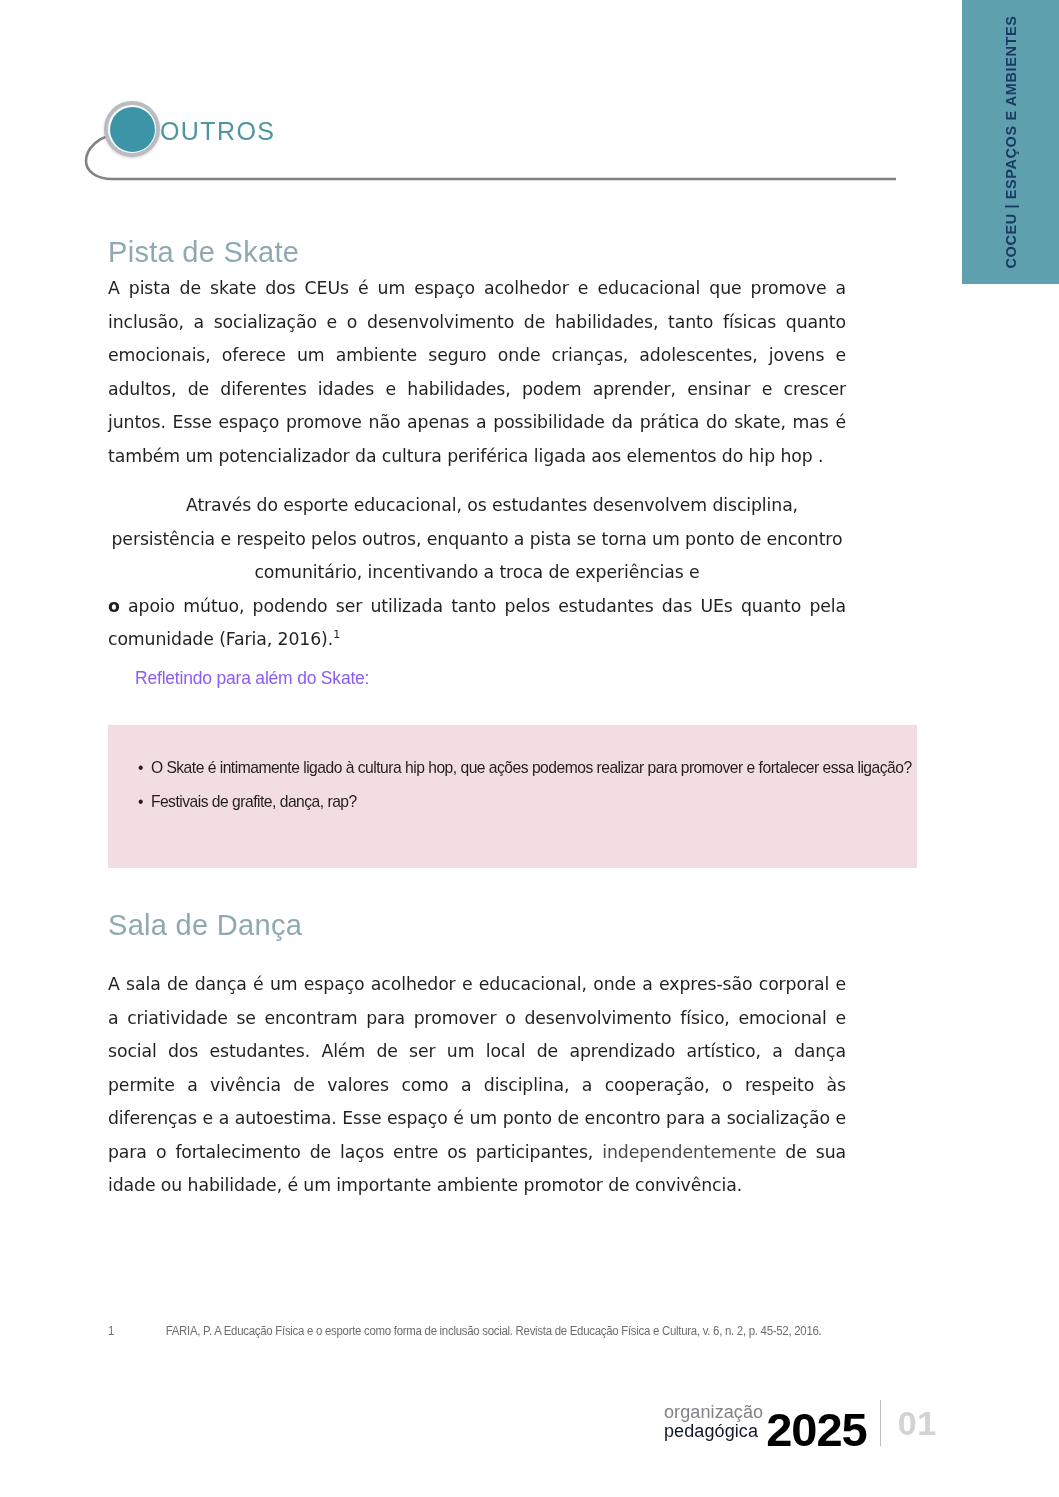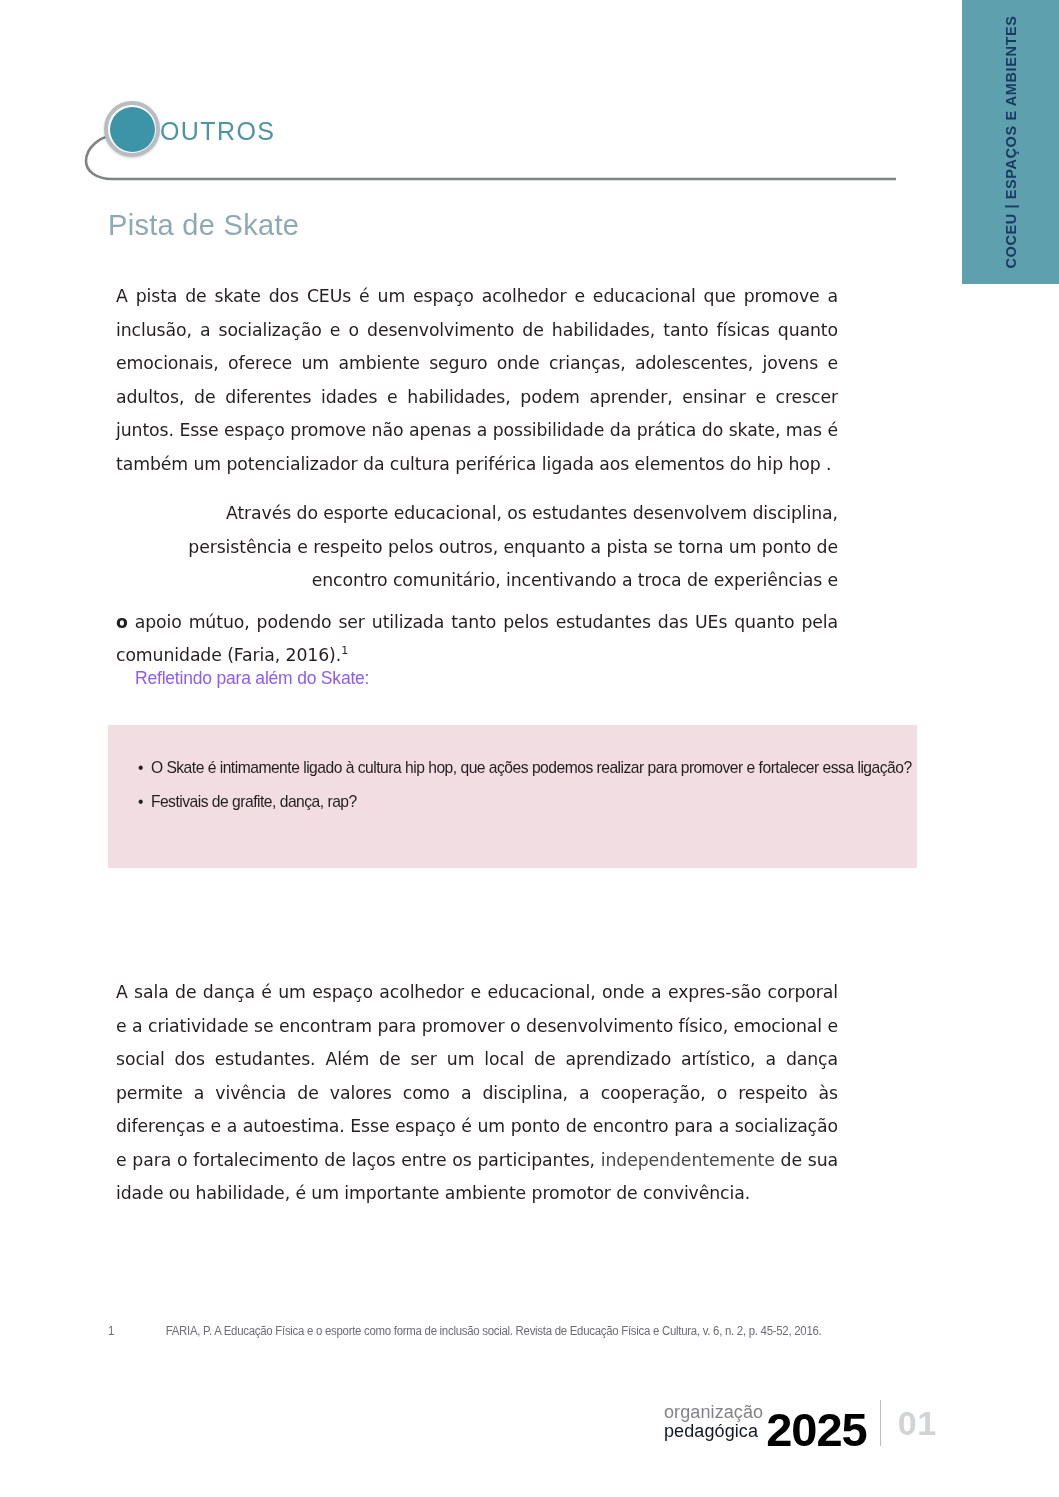--- a/index.html
+++ b/index.html
@@ -96,38 +96,38 @@
   
   .sec-heading {
     position: absolute;
     left: 108px;
     color: #8fa9b3;
     font-family: "Liberation Sans", sans-serif;
     font-size: 29px;
     font-weight: 400;
     letter-spacing: 0.3px;
   }
-  #h-skate { top: 209px; }
+  #h-skate { top: 236px; }
   #h-danca { top: 909px; }
 
   
   .body-col {
     position: absolute;
     left: 108px;
     width: 738px;
     color: #231f20;
     font-family: "DejaVu Sans", sans-serif;
     font-size: 17.3px;
     line-height: 33.5px;
     text-align: justify;
     letter-spacing: -0.1px;
   }
-  .body-col p { margin: 8px; }
+  .body-col p { margin: 0; }
   .ind { text-indent: 30px; }
-  .nojust { text-align: right; }
+  .nojust { text-align: center; }
   .bold-o { font-weight: bold; }
   .sup {
     font-size: 11px;
     vertical-align: super;
     line-height: 0;
   }
   .lighter { color: #4a4a4a; }
 
   #p-skate-1 { top: 272px; }
   #p-skate-2 { top: 489px; }
@@ -278,20 +278,21 @@
         <span class="pink-bullet">•</span>
         <span>O Skate é intimamente ligado à cultura hip hop, que ações podemos realizar para promover e fortalecer essa ligação?</span>
       </div>
       <div class="pink-item">
         <span class="pink-bullet">•</span>
         <span>Festivais de grafite, dança, rap?</span>
       </div>
     </div>
   </div>
 
+  <div class="sec-heading" id="h-danca">Sala de Dança</div>
 
   <div class="body-col" id="p-danca-1">
     <p><span>A sala de dança é um espaço acolhedor e educacional, onde a expres-são corporal e a criatividade se encontram para promover o desenvolvimento físico, emocional e social dos estudantes. Além de ser um local de aprendizado artístico, a dança permite a vivência de valores como a disciplina, a cooperação, o respeito às diferenças e a autoestima. Esse espaço é um ponto de encontro para a socialização e para o fortalecimento de laços entre os participantes, </span><span class="lighter">independentemente</span><span> de sua idade ou habilidade, é um importante ambiente promotor de convivência.</span></p>
   </div>
 
   <div class="footnote">
     <span class="fn-num">1</span><span>FARIA, P. A Educação Física e o esporte como forma de inclusão social. Revista de Educação Física e Cultura, v. 6, n. 2, p. 45-52, 2016.</span>
   </div>
 
   <div class="footer">

